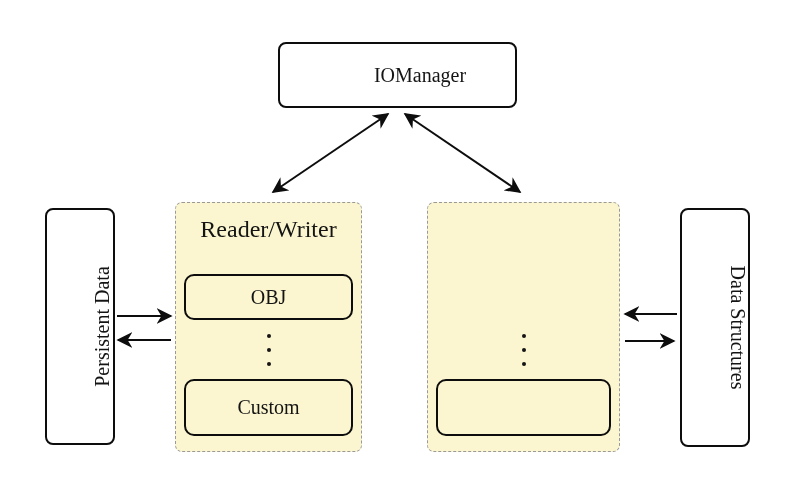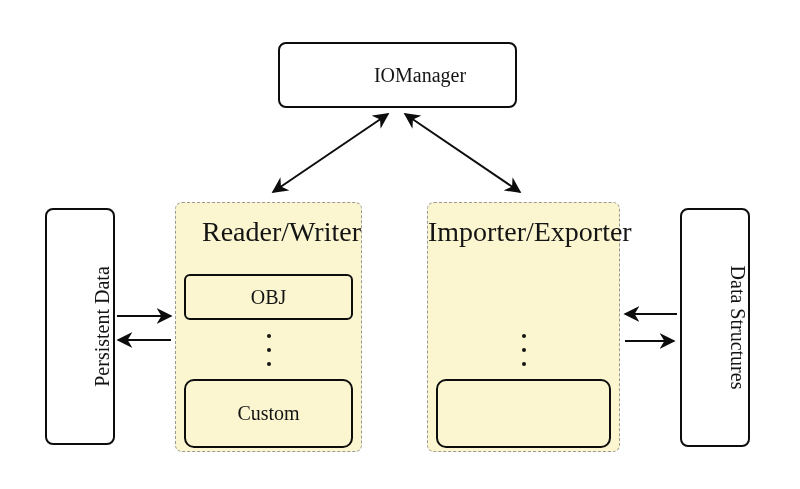--- a/index.html
+++ b/index.html
@@ -50,41 +50,41 @@
     z-index: 2;
     box-sizing: border-box;
   }
   .group-left  { left: 175px; top: 202px; width: 187px; height: 250px; }
   .group-right { left: 427px; top: 202px; width: 193px; height: 250px; }
   .group-title {
     position: absolute;
     top: 13px;
     left: 0;
     width: 100%;
-    text-align: right;
-    font-size: 28px;
+    text-align: center;
+    font-size: 24px;
   }
   .item {
     position: absolute;
     left: 8px;
     right: 8px;
     background: #fbf6cf;
     border: 2.5px solid #0d0d0d;
     border-radius: 10px;
     display: flex;
     flex-direction: column;
     align-items: center;
     justify-content: center;
     text-align: center;
     box-sizing: border-box;
     font-size: 20px;
     line-height: 1.32;
   }
-  .item-top { top: 71px; height: 46px; border-radius: 6px; }
-  .item-bottom { top: 176px; height: 69px; }
+  .item-top { top: 71px; height: 46px; }
+  .item-bottom { top: 176px; height: 57px; }
   .vdots {
     position: absolute;
     top: 131px;
     left: 0;
     width: 100%;
     height: 32px;
     display: flex;
     flex-direction: column;
     align-items: center;
     justify-content: space-between;
@@ -136,21 +136,20 @@
       <i></i>
         <i></i>
         <i></i>
     </div>
     <div class="item item-bottom">
       <span>Custom</span>
     </div>
   </div>
 
   <div class="group group-right">
-    <div class="group-title">Importer/Exporter</div>
     <div class="vdots">
       <i></i>
         <i></i>
         <i></i>
     </div>
     <div class="item item-bottom">
     </div>
   </div>
 
 </div>

